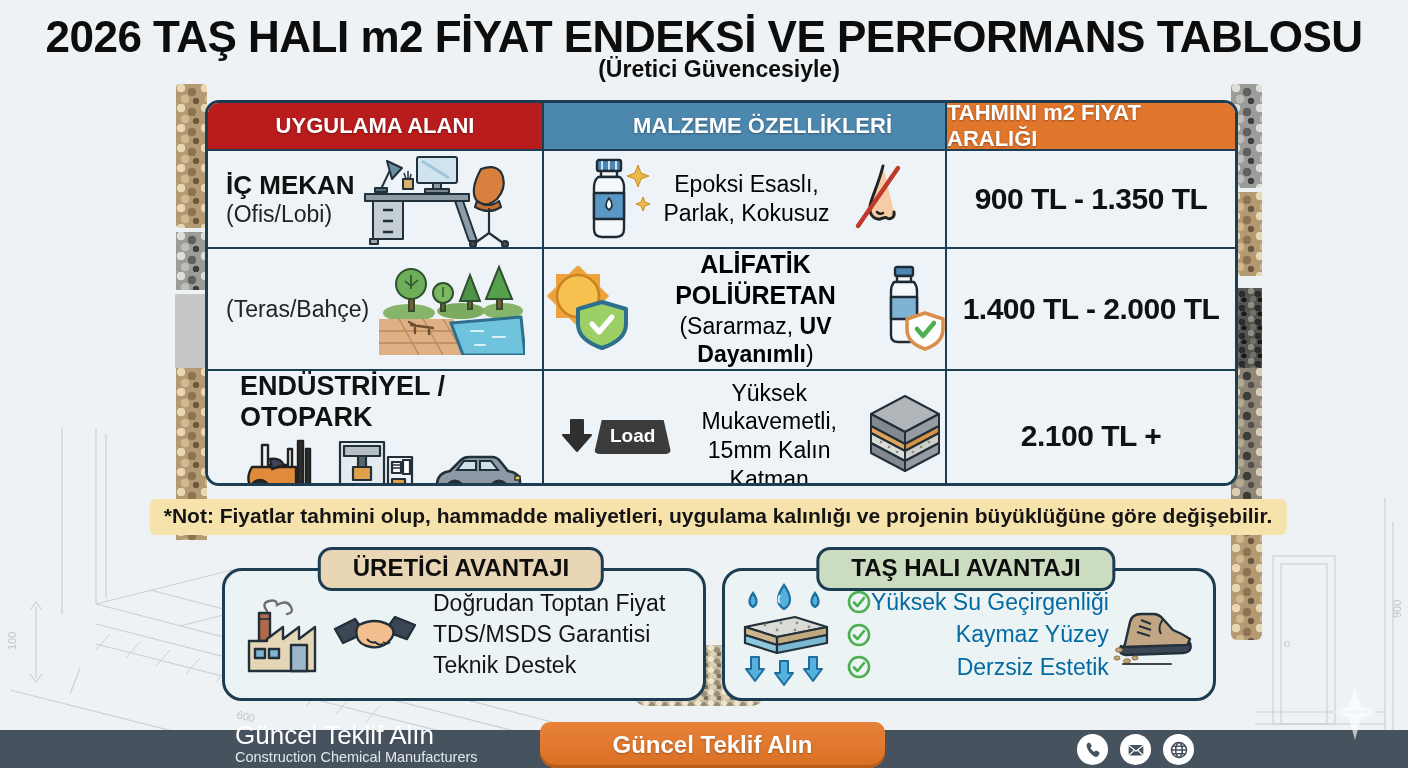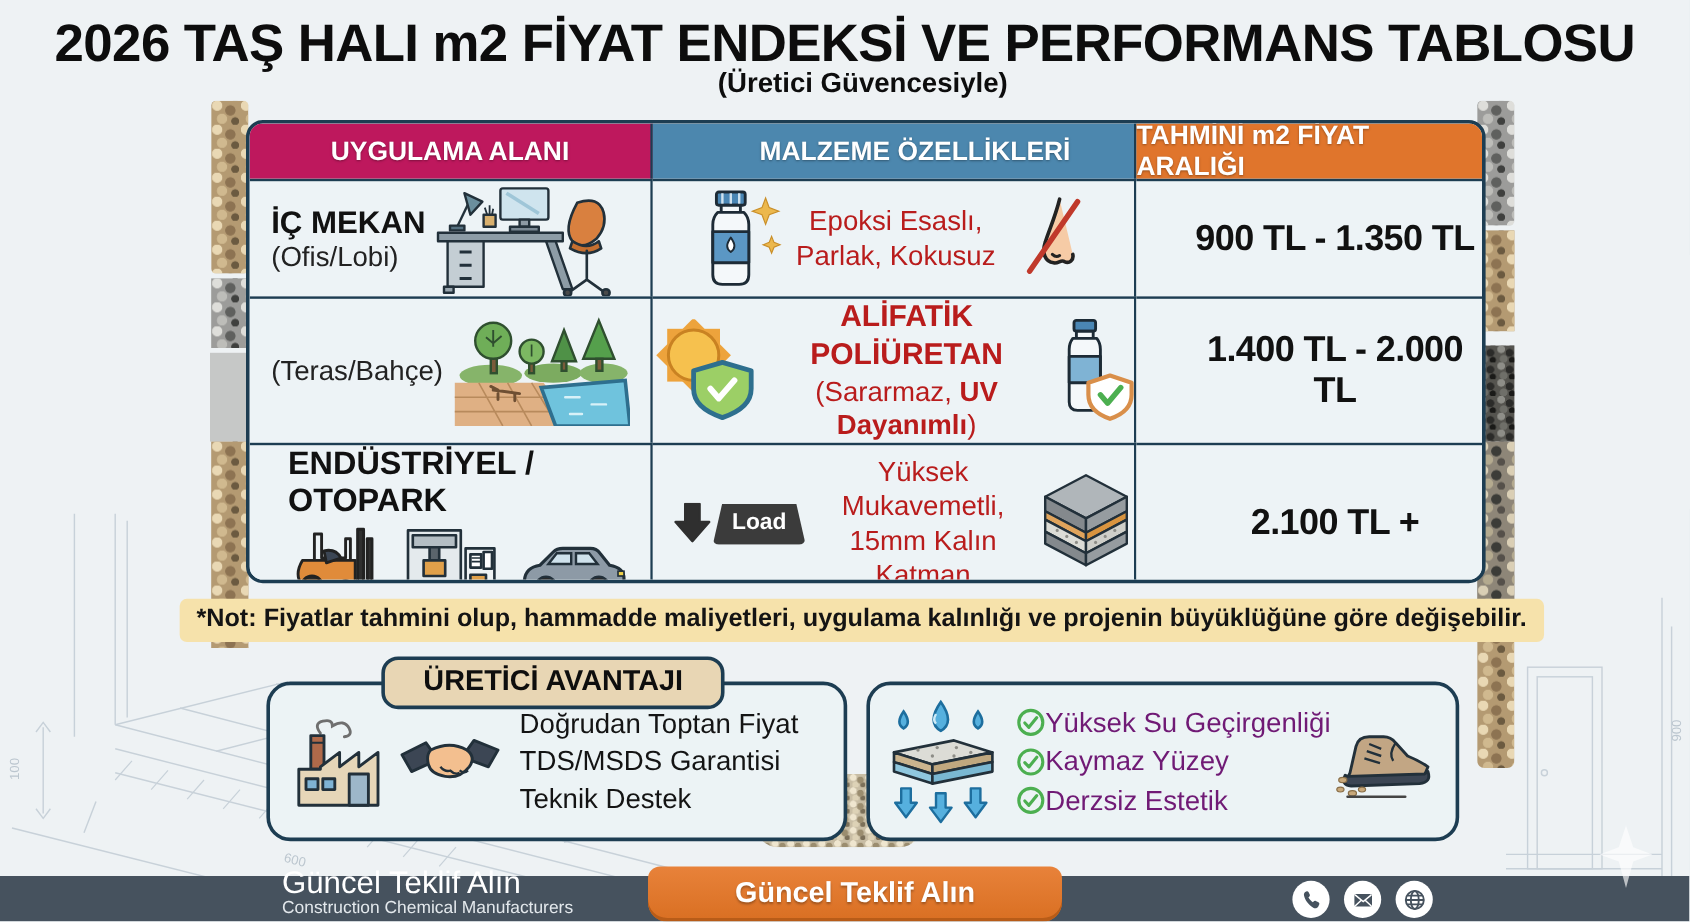--- a/index.html
+++ b/index.html
@@ -41,30 +41,30 @@
   .subtitle{position:absolute;top:56px;left:0;width:100%;text-align:center;z-index:2;
     font-size:23px;font-weight:700;color:#0d0d0d;padding-left:15px;}
 
   
   .price-table{position:absolute;left:205px;top:100px;width:1027px;height:380px;z-index:2;
     background:#eef4f7;border:3px solid #1d3d52;border-radius:14px;overflow:hidden;
     display:grid;grid-template-columns:336px 403px 1fr;grid-template-rows:46px 1fr 1fr 1fr;}
   .hcell{display:flex;align-items:center;justify-content:center;color:#fff;
     font-size:22px;font-weight:700;text-shadow:0 1px 2px rgba(0,0,0,.35);border-right:2px solid #1d3d52;}
   .hcell:nth-child(3){border-right:none;}
-  .h1{background:#be185d;} .h2{background:#4c87ae;padding-left:36px;} .h3{background:#e0752c;}
+  .h1{background:#b91c1c;} .h2{background:#4c87ae;padding-left:36px;} .h3{background:#e0752c;}
   .cell{border-right:2px solid #1d3d52;border-top:2.5px solid #1d3d52;position:relative;
     display:flex;align-items:center;background:#edf3f6;}
   .cell.last{border-right:none;}
   .area-text{padding-left:18px;line-height:1.15;}
   .area-title{font-size:26px;font-weight:700;color:#111;}
   .area-sub{font-size:23px;color:#222;}
-  .mat-text{font-size:23px;color:#b91c1c;line-height:1.25;text-align:center;}
+  .mat-text{font-size:23px;color:#000000;line-height:1.25;text-align:center;}
   .mat-bold{font-weight:700;font-size:25px;}
-  .price{width:100%;text-align:center;font-size:30px;font-weight:700;color:#111;letter-spacing:-.5px;padding-left:43px;}
+  .price{width:100%;text-align:center;font-size:30px;font-weight:700;color:#111;letter-spacing:-.5px;}
   .icon{flex:0 0 auto;}
   .row3col1{flex-direction:column;align-items:flex-start;justify-content:center;padding-left:32px;}
   .ind-icons{display:flex;align-items:flex-end;gap:14px;margin-top:4px;}
 
   .load-wrap{display:flex;flex-direction:row;align-items:center;margin:0 10px 0 16px;}
   .load-plate{margin-top:2px;background:#3b3b3b;color:#fff;font-weight:700;font-size:19px;
     padding:5px 16px 7px;clip-path:polygon(10% 0,90% 0,100% 100%,0 100%);border-radius:5px;}
 
   
   .note{position:absolute;top:499px;left:718px;transform:translateX(-50%);z-index:2;
@@ -75,21 +75,21 @@
   .adv-box{position:absolute;top:568px;height:127px;z-index:2;background:#ecf3f5;
     border:3px solid #1d3d52;border-radius:20px;display:flex;align-items:center;}
   .adv-left{left:222px;width:478px;}
   .adv-right{left:722px;width:488px;}
   .adv-pill{position:absolute;top:547px;transform:translateX(-50%);z-index:3;
     border:3px solid #1d3d52;border-radius:14px;padding:4px 32px 6px;
     font-size:24px;font-weight:700;color:#0e0e0e;white-space:nowrap;}
   .pill-tan{left:461px;background:#e8d6b4;}
   .pill-green{left:966px;background:#ccdcc0;}
   .adv-lines{font-size:23px;color:#141414;line-height:1.35;font-weight:500;}
-  .chk-line{display:flex;align-items:center;gap:0;font-size:23px;color:#701a75;line-height:1.4;font-weight:500;}
+  .chk-line{display:flex;align-items:center;gap:0;font-size:23px;color:#0369a1;line-height:1.4;font-weight:500;justify-content:space-between;}
 
   
   .footer-bar{position:absolute;left:0;bottom:0;width:1408px;height:38px;background:#46525e;z-index:3;}
   .brand{position:absolute;left:235px;bottom:3px;z-index:4;color:#fff;line-height:1.05;}
   .brand-title{font-size:26px;font-weight:400;}
   .brand-sub{font-size:14.5px;color:#e3e8ec;}
   .ribbon{position:absolute;left:540px;top:722px;width:345px;height:46px;z-index:4;
     background:linear-gradient(#e8823a,#d96f22);border-radius:10px 10px 16px 16px;
     box-shadow:inset 0 0 0 2px #c express;display:flex;align-items:center;justify-content:center;}
   .ribbon{box-shadow:inset 0 -3px 0 #b85c18;}
@@ -454,20 +454,21 @@
       </g>
       <g fill="#c8a87a" stroke="#8a6f48" stroke-width="1">
         <ellipse cx="8" cy="46" rx="3.4" ry="2.2"></ellipse>
           <ellipse cx="16" cy="57" rx="3.4" ry="2.2"></ellipse>
           <ellipse cx="6" cy="54" rx="3" ry="2"></ellipse>
           <ellipse cx="24" cy="54" rx="3" ry="2"></ellipse>
       </g>
       <path d="M12,60 h48" stroke="#444" stroke-width="2.2" stroke-linecap="round"></path>
     </svg>
   </div>
+  <div class="adv-pill pill-green">TAŞ HALI AVANTAJI</div>
 
   <svg class="sparkle-mark" width="46" height="56" viewBox="0 0 46 56">
     <path d="M23,2 L29,20 L45,26 L29,32 L23,54 L17,32 L1,26 L17,20 Z" fill="#ffffff" opacity="0.85"></path>
   </svg>
 
   <div class="footer-bar"></div>
   <div class="brand">
     <div class="brand-title">Güncel Teklif Alın</div>
     <div class="brand-sub">Construction Chemical Manufacturers</div>
   </div>

